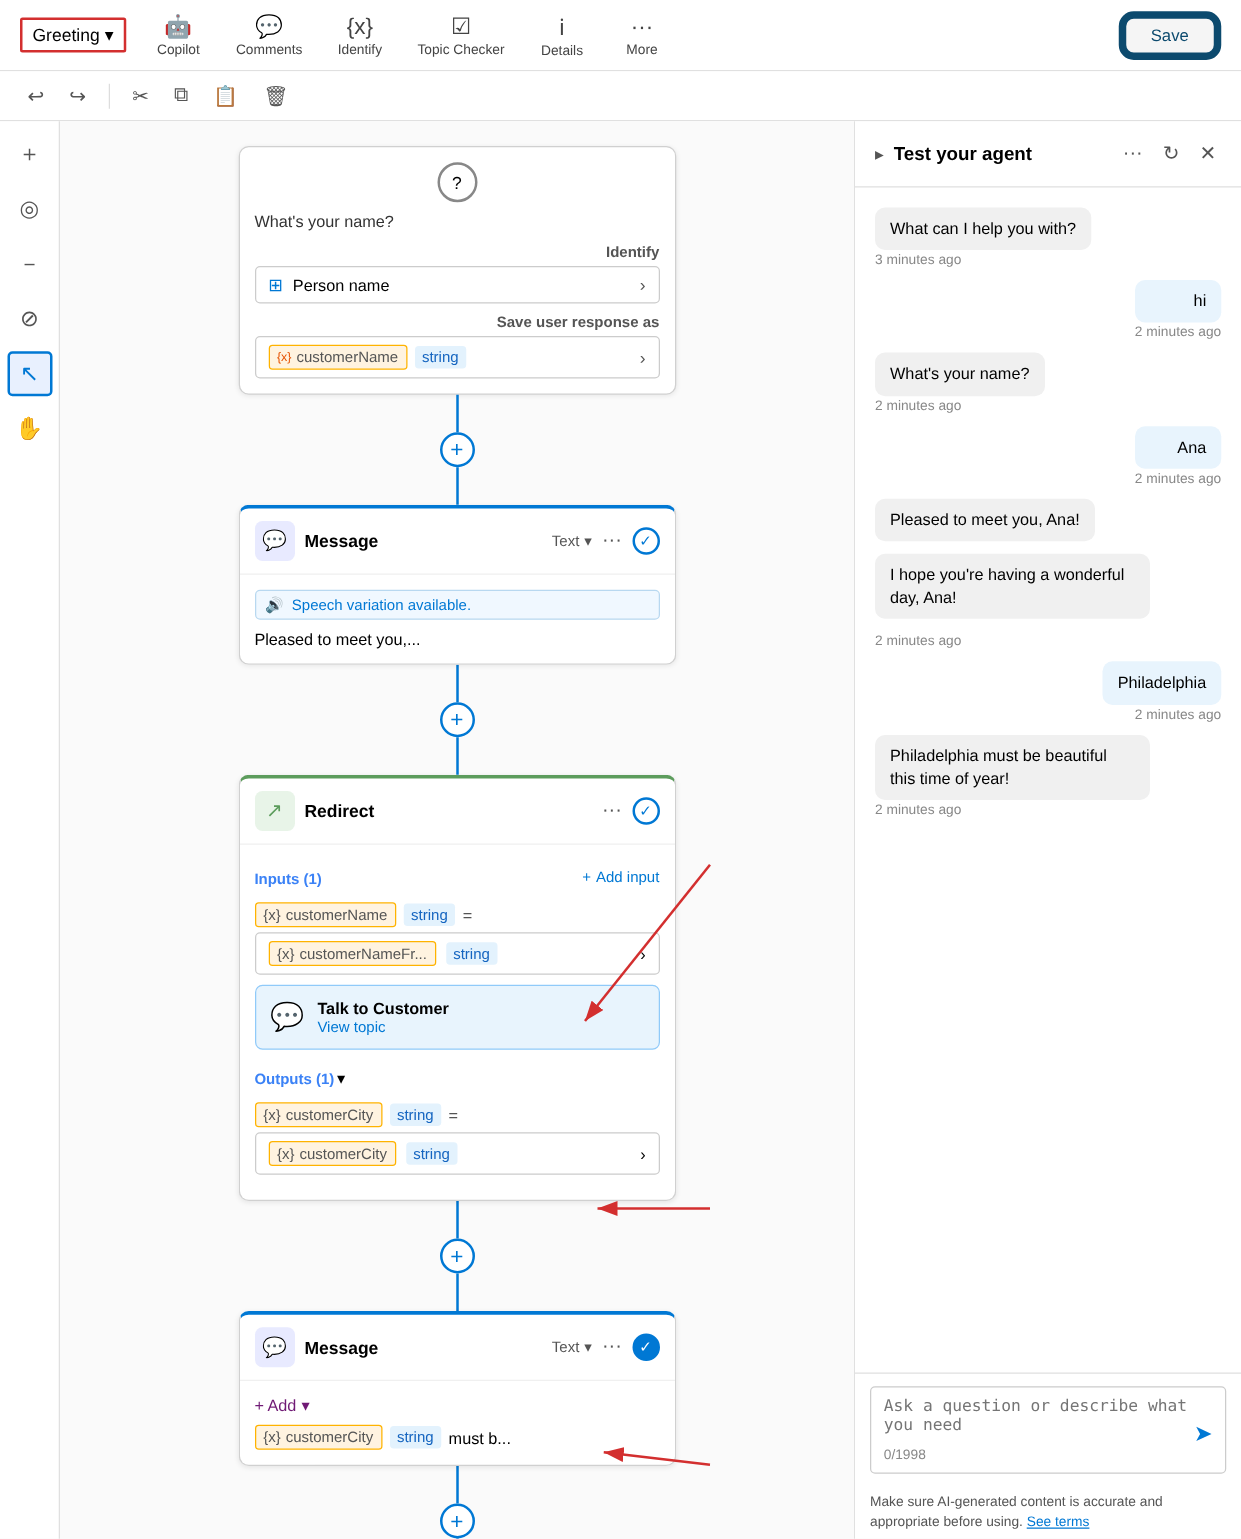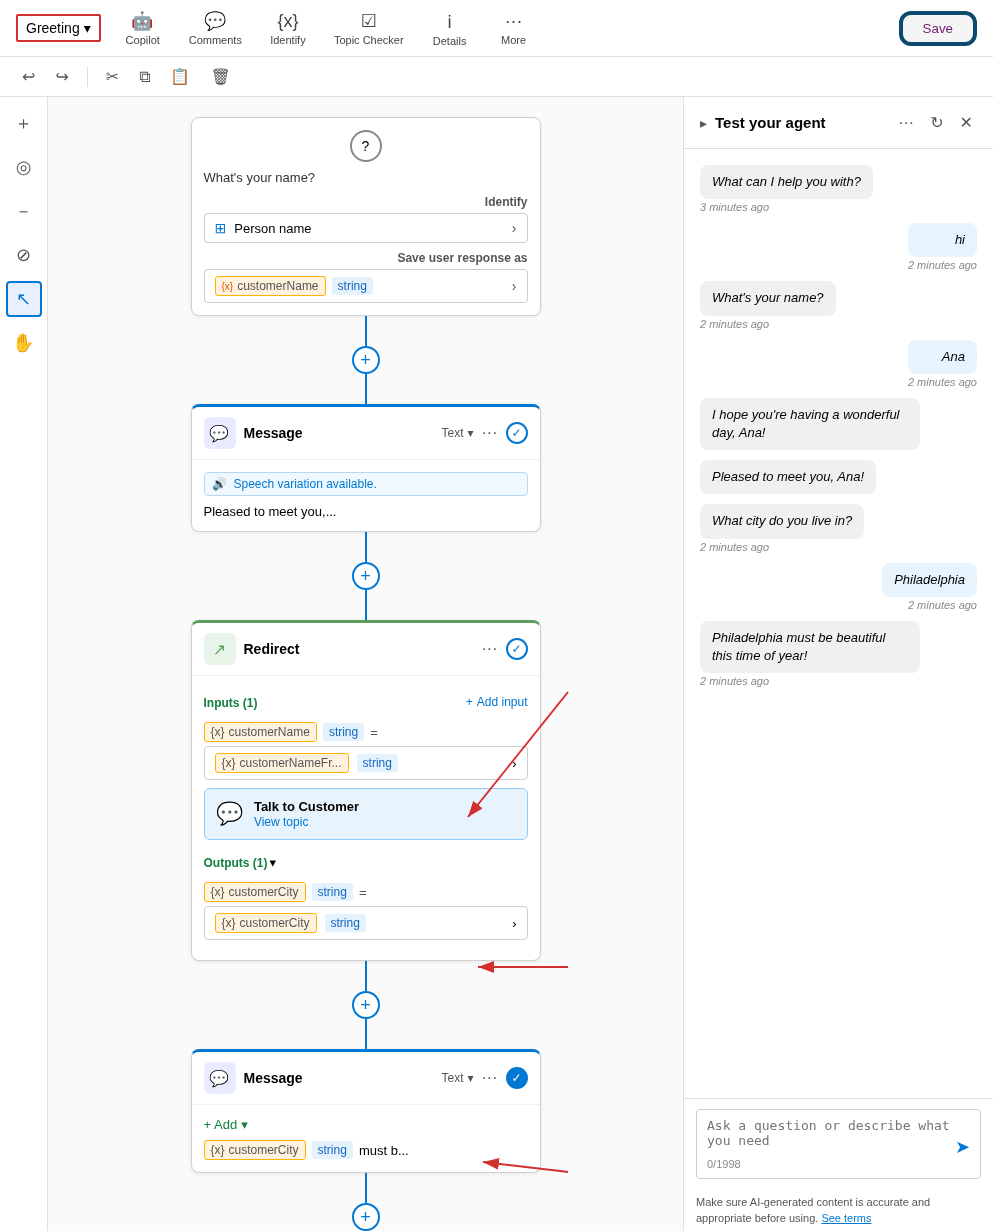--- a/index.html
+++ b/index.html
@@ -15,22 +15,22 @@
       font-size: 14px; font-weight: 500; display: flex; align-items: center; gap: 4px;
       cursor: pointer; margin-right: 8px;
     }
     .toolbar-item {
       display: flex; flex-direction: column; align-items: center; padding: 4px 12px;
       cursor: pointer; border-radius: 4px; gap: 2px; min-width: 60px;
     }
     .toolbar-icon { font-size: 18px; color: #444; }
     .toolbar-label { font-size: 11px; color: #444; }
     .toolbar-save {
-      margin-left: auto; background: #f5f5f5; border: 4px solid #0c4a6e;
-      border-radius: 12px; padding: 6px 20px; color: #701a75; cursor: default;
+      margin-left: auto; background: #f5f5f5; border: 6px solid #0c4a6e;
+      border-radius: 12px; padding: 6px 20px; color: #0c4a6e; cursor: default;
     }
 
     
     .subtoolbar {
       display: flex; align-items: center; background: #fff;
       border-bottom: 1px solid #e0e0e0; height: 40px; padding: 0 16px; gap: 8px;
     }
     .subtoolbar-btn {
       background: none; border: none; cursor: pointer; padding: 4px 6px;
       font-size: 16px; color: #555; border-radius: 3px;
@@ -65,21 +65,21 @@
     }
     .right-panel-header {
       display: flex; align-items: center; padding: 12px 16px;
       border-bottom: 1px solid #e0e0e0; gap: 8px;
     }
     .right-panel-title { font-size: 15px; font-weight: 600; flex: 1; }
     .right-panel-actions { display: flex; gap: 8px; }
     .icon-btn { background: none; border: none; cursor: pointer; font-size: 16px; color: #555; padding: 4px; border-radius: 3px; }
 
     
-    .chat-area { flex: 1; overflow-y: auto; padding: 16px; display: flex; flex-direction: column; gap: 10px; font-style: italic; }
+    .chat-area { flex: 1; overflow-y: auto; padding: 16px; display: flex; flex-direction: column; gap: 10px; }
     .chat-bubble-left { align-self: flex-start; max-width: 220px; }
     .chat-bubble-right { align-self: flex-end; max-width: 200px; text-align: right; }
     .bubble-text {
       background: #f0f0f0; border-radius: 8px; padding: 8px 12px;
       font-size: 13px; line-height: 1.4;
     }
     .bubble-text.right { background: #e8f4fd; }
     .bubble-time { font-size: 11px; color: #888; margin-top: 2px; }
 
     .chat-input-area { padding: 10px 12px; border-top: 1px solid #e0e0e0; }
@@ -155,37 +155,37 @@
       padding: 2px 6px; font-size: 12px; color: #555;
     }
     .var-chip .var-icon { font-size: 10px; color: #e65100; }
     .type-chip {
       background: #e3f2fd; border-radius: 3px; padding: 2px 6px;
       font-size: 12px; color: #1565c0;
     }
     .save-row { display: flex; align-items: center; border: 1px solid #ccc; border-radius: 4px; padding: 6px 10px; gap: 6px; background: #fff; }
 
     
-    .section-label { font-size: 12px; font-weight: 600; color: #15803d; margin-bottom: 6px; margin-top: 8px; }
+    .section-label { font-size: 12px; font-weight: 600; color: #3b82f6; margin-bottom: 6px; margin-top: 8px; }
     .input-row { display: flex; align-items: center; gap: 6px; margin-bottom: 4px; flex-wrap: wrap; }
     .equals-sign { font-size: 13px; color: #555; }
     .redirect-box {
       display: flex; align-items: center; background: #e8f4fd; border: 1px solid #90caf9;
       border-radius: 6px; padding: 10px 12px; gap: 10px; margin: 8px 0;
     }
     .redirect-box-icon { font-size: 22px; color: #0078d4; }
     .redirect-link { font-size: 12px; color: #0078d4; text-decoration: none; }
     .output-header { display: flex; align-items: center; gap: 2px; margin: 8px 0 6px; }
     .chevron-icon { cursor: pointer; }
 
     
     .add-input-btn { display: flex; align-items: center; gap: 4px; font-size: 12px; color: #0078d4; cursor: pointer; background: none; border: none; }
 
     
-    .msg-add-row { display: flex; align-items: center; gap: 4px; font-size: 13px; color: #15803d; cursor: pointer; margin-bottom: 8px; }
+    .msg-add-row { display: flex; align-items: center; gap: 4px; font-size: 13px; color: #701a75; cursor: pointer; margin-bottom: 8px; }
     .city-row { display: flex; align-items: center; gap: 6px; font-size: 13px; }
 
     
     .scroll-area { height: 100%; overflow-y: auto; }
 
     .top-node-partial {
       background: #fff; border: 1px solid #d0d0d0; border-radius: 8px;
       width: 350px; padding: 12px; box-shadow: 0 1px 4px rgba(0,0,0,0.08);
       overflow: hidden;
     }
@@ -443,27 +443,26 @@
       </div>
       <div class="chat-bubble-left">
         <div class="bubble-text">What's your name?</div>
         <div class="bubble-time">2 minutes ago</div>
       </div>
       <div class="chat-bubble-right">
         <div class="bubble-text right">Ana</div>
         <div class="bubble-time">2 minutes ago</div>
       </div>
       <div class="chat-bubble-left">
+        <div class="bubble-text">Pleased to meet you, Ana!</div>
+      </div>
+      <div class="chat-bubble-left">
         <div class="bubble-text">I hope you're having a wonderful day, Ana!</div>
       </div>
       <div class="chat-bubble-left">
-        <div class="bubble-text">Pleased to meet you, Ana!</div>
-      </div>
-      <div class="chat-bubble-left">
-        <div class="bubble-text">What city do you live in?</div>
         <div class="bubble-time">2 minutes ago</div>
       </div>
       <div class="chat-bubble-right">
         <div class="bubble-text right">Philadelphia</div>
         <div class="bubble-time">2 minutes ago</div>
       </div>
       <div class="chat-bubble-left">
         <div class="bubble-text">Philadelphia must be beautiful this time of year!</div>
         <div class="bubble-time">2 minutes ago</div>
       </div>

